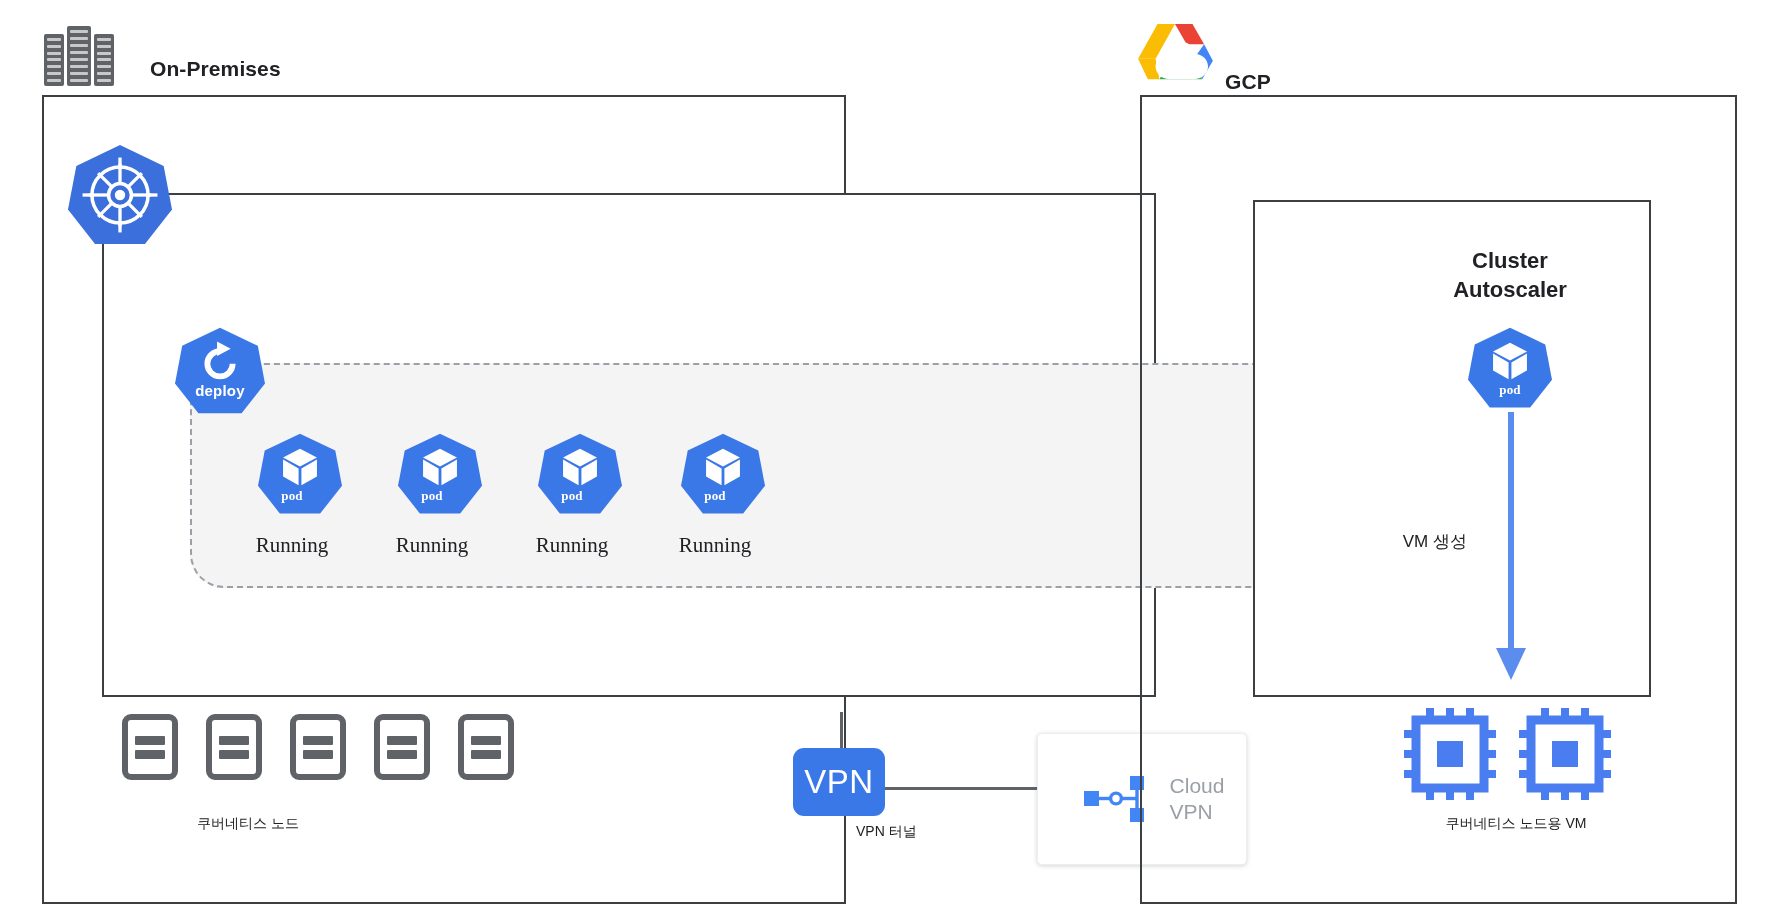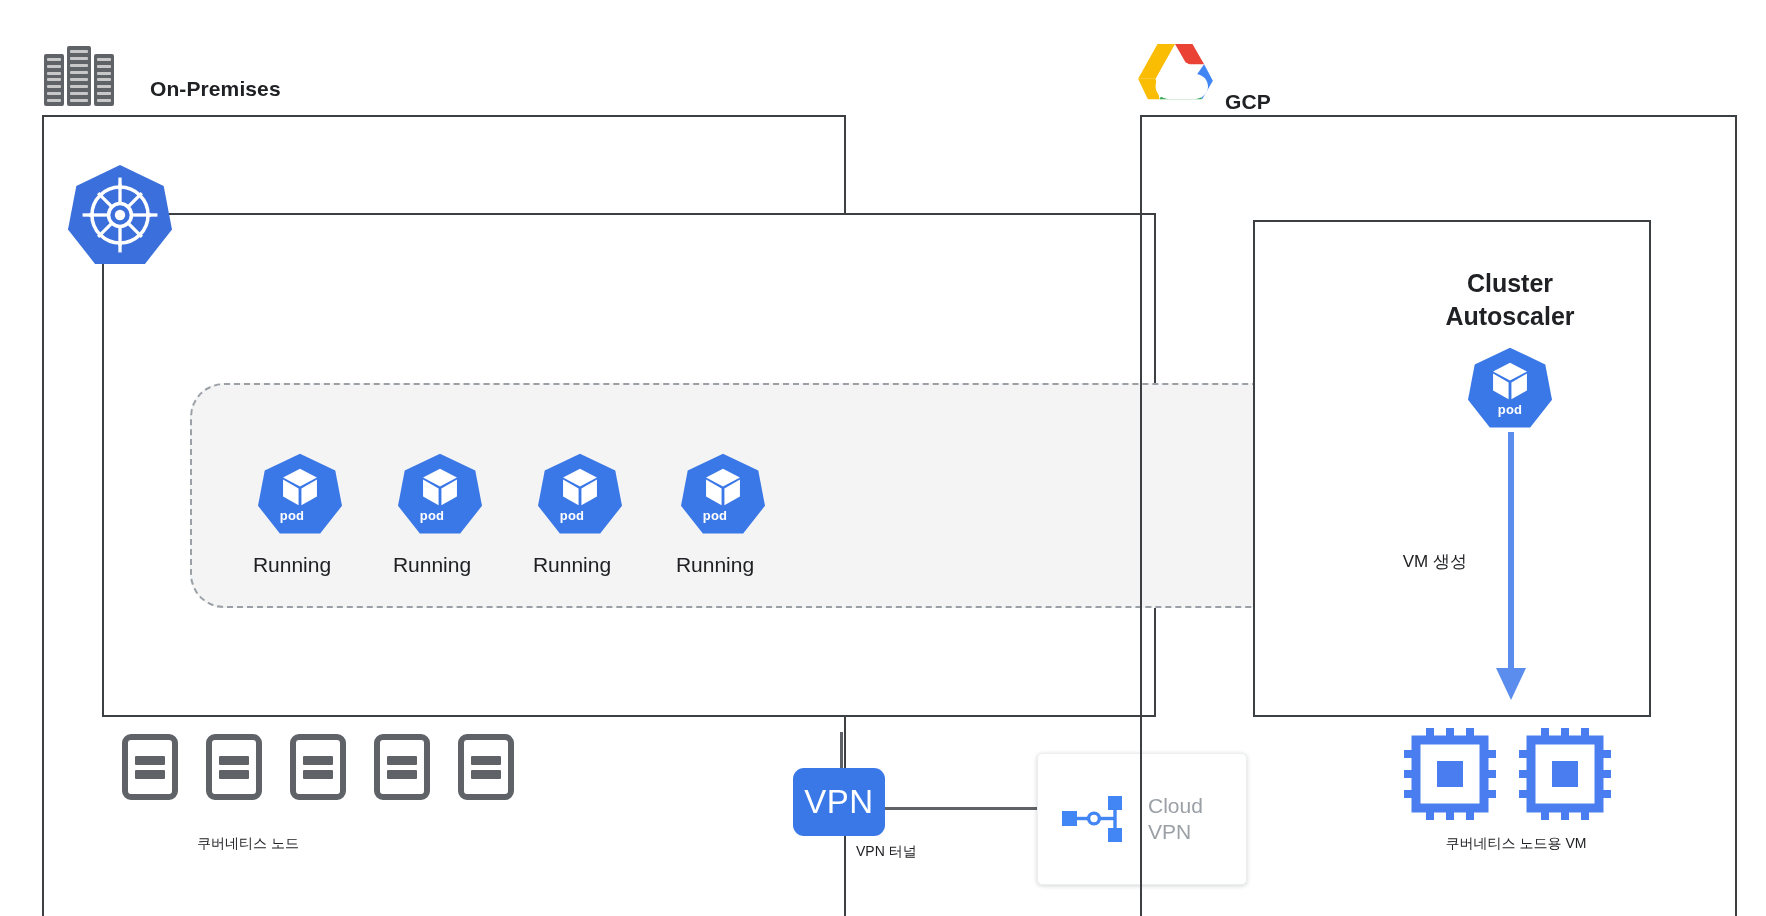--- a/index.html
+++ b/index.html
@@ -1,18 +1,18 @@
 <!DOCTYPE html>
 <html><head>
 <meta charset="utf-8">
 <style>
   html,body{margin:0;padding:0;background:#ffffff;}
   body{width:1766px;height:916px;position:relative;overflow:hidden;
        font-family:"Liberation Sans","DejaVu Sans",sans-serif;color:#202124;}
-  .stage{position:absolute;left:0;top:0;width:1766px;height:720px;margin-top:20px;}
+  .stage{position:absolute;left:0;top:0;width:1766px;height:720px;}
 
   
   .zone-box{position:absolute;border:2.5px solid #3c4043;background:transparent;}
 
   
   .inner-box{position:absolute;border:2.5px solid #3c4043;background:#ffffff;}
 
   
   .zone-title{position:absolute;font-size:21px;font-weight:bold;color:#202124;
               white-space:nowrap;letter-spacing:.1px;}
@@ -29,21 +29,21 @@
   
   .hex{position:absolute;}
   .hexlabel{position:absolute;color:#ffffff;font-size:13px;font-weight:bold;
             text-align:center;width:100%;left:0;letter-spacing:.2px;}
 
   
   .deploy-region{position:absolute;border:2.5px dashed #9aa0a6;border-radius:34px;
                  background:#f4f4f4;box-sizing:border-box;}
 
   
-  .pod-cell{position:absolute;width:100px;text-align:center;}
+  .pod-cell{position:absolute;width:100px;text-align:center;font-family:Liberation Serif, serif;}
   .pod-status{position:absolute;left:0;width:100%;text-align:center;
               font-size:21px;color:#202124;white-space:nowrap;}
 
   
   .node-ico{position:absolute;width:56px;height:66px;border:6px solid #5f6368;
             border-radius:9px;box-sizing:border-box;background:#ffffff;
             display:flex;flex-direction:column;justify-content:center;
             align-items:center;gap:5px;}
   .node-ico i{display:block;width:30px;height:9px;background:#5f6368;border-radius:1px;}
 
@@ -52,35 +52,35 @@
            white-space:nowrap;}
 
   
   .vpn-pill{position:absolute;background:#3b78e7;border-radius:11px;
             display:flex;align-items:center;justify-content:center;}
   .vpn-pill span{color:#ffffff;font-size:33px;font-weight:normal;letter-spacing:.5px;}
 
   
   .cloudvpn-card{position:absolute;background:#ffffff;border:1px solid #eceff1;
                  border-radius:5px;box-shadow:0 1px 4px rgba(60,64,67,.22);
-                 display:flex;align-items:center;}
+                 display:flex;align-items:center;justify-content:center;}
   .cloudvpn-card .cv-text{font-size:21px;color:#9aa0a6;line-height:1.22;
                           white-space:nowrap;}
 
   
   .chip{position:absolute;}
 
   
   .line-v{position:absolute;background:#5f6368;width:2.5px;}
   .line-h{position:absolute;background:#5f6368;height:2.5px;}
 
   
   .arrow-wrap{position:absolute;}
 
-  .title-2line{position:absolute;font-size:25px;font-weight:bold;color:#202124;
+  .title-2line{position:absolute;font-size:22px;font-weight:bold;color:#202124;
                text-align:center;line-height:1.3;white-space:nowrap;}
   .vm-label{position:absolute;font-size:17px;color:#202124;white-space:nowrap;}
 </style>
 </head>
 <body>
 
 <div class="stage">
 
   <svg width="0" height="0" style="position:absolute" aria-hidden="true">
     <defs>
@@ -161,20 +161,29 @@
         <line x1="50" y1="14" x2="50" y2="22"></line>
         <line x1="50" y1="78" x2="50" y2="86"></line>
         <line x1="14" y1="50" x2="22" y2="50"></line>
         <line x1="78" y1="50" x2="86" y2="50"></line>
       </g>
     </svg>
   </div>
 
   <div class="deploy-region" style="left:190px;top:363px;width:1210px;height:225px;"></div>
 
+  <div class="hex" style="left:175px;top:326px;width:90px;height:90px;">
+    <svg viewBox="0 0 100 100" width="90" height="90">
+      <path d="M50 2 L92 22 L100 64 L74 97 L26 97 L0 64 L8 22 Z" fill="#3b78e7"></path>
+      <g transform="translate(50,42) scale(0.54) translate(-50,-50)">
+        <use href="#sym-rotate"></use>
+      </g>
+    </svg>
+    <div class="hexlabel" style="top:56px;font-size:15px;">deploy</div>
+  </div>
 
   <div class="pod-cell" style="left:250px;top:432px;">
     <svg viewBox="0 0 100 100" width="84" height="84">
       <use href="#sym-hept"></use>
         <use href="#sym-cube" transform="translate(50,40) scale(0.56) translate(-50,-50)"></use>
     </svg>
     <div class="hexlabel" style="top:56px;width:84px;">pod</div>
     <div class="pod-status" style="top:101px;width:84px;">Running</div>
   </div>
 

